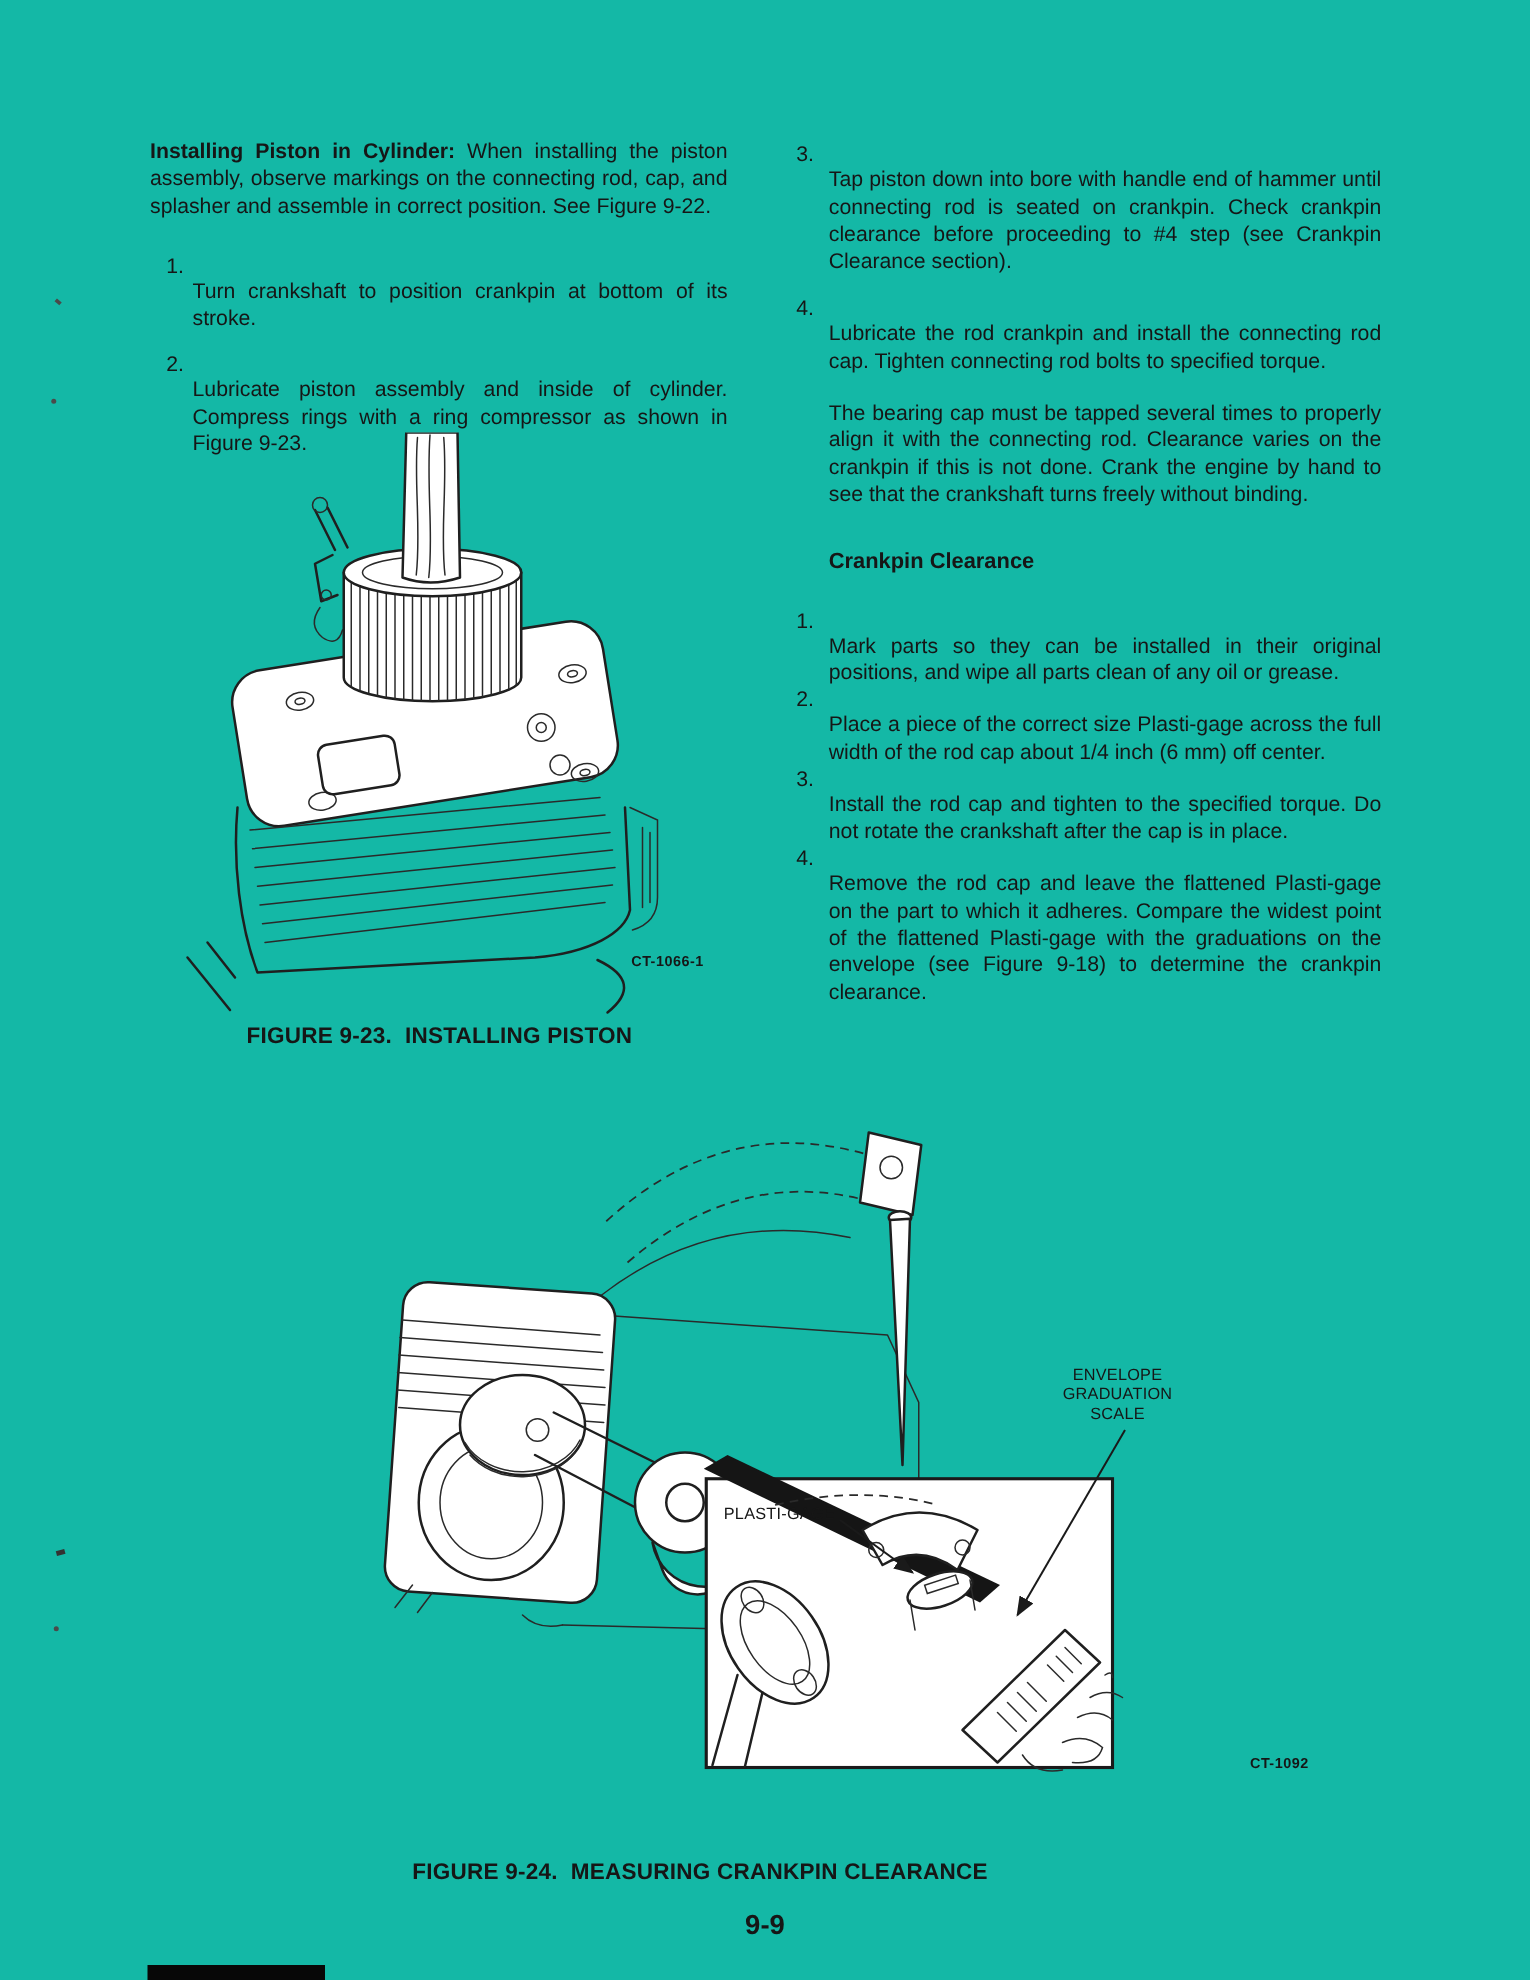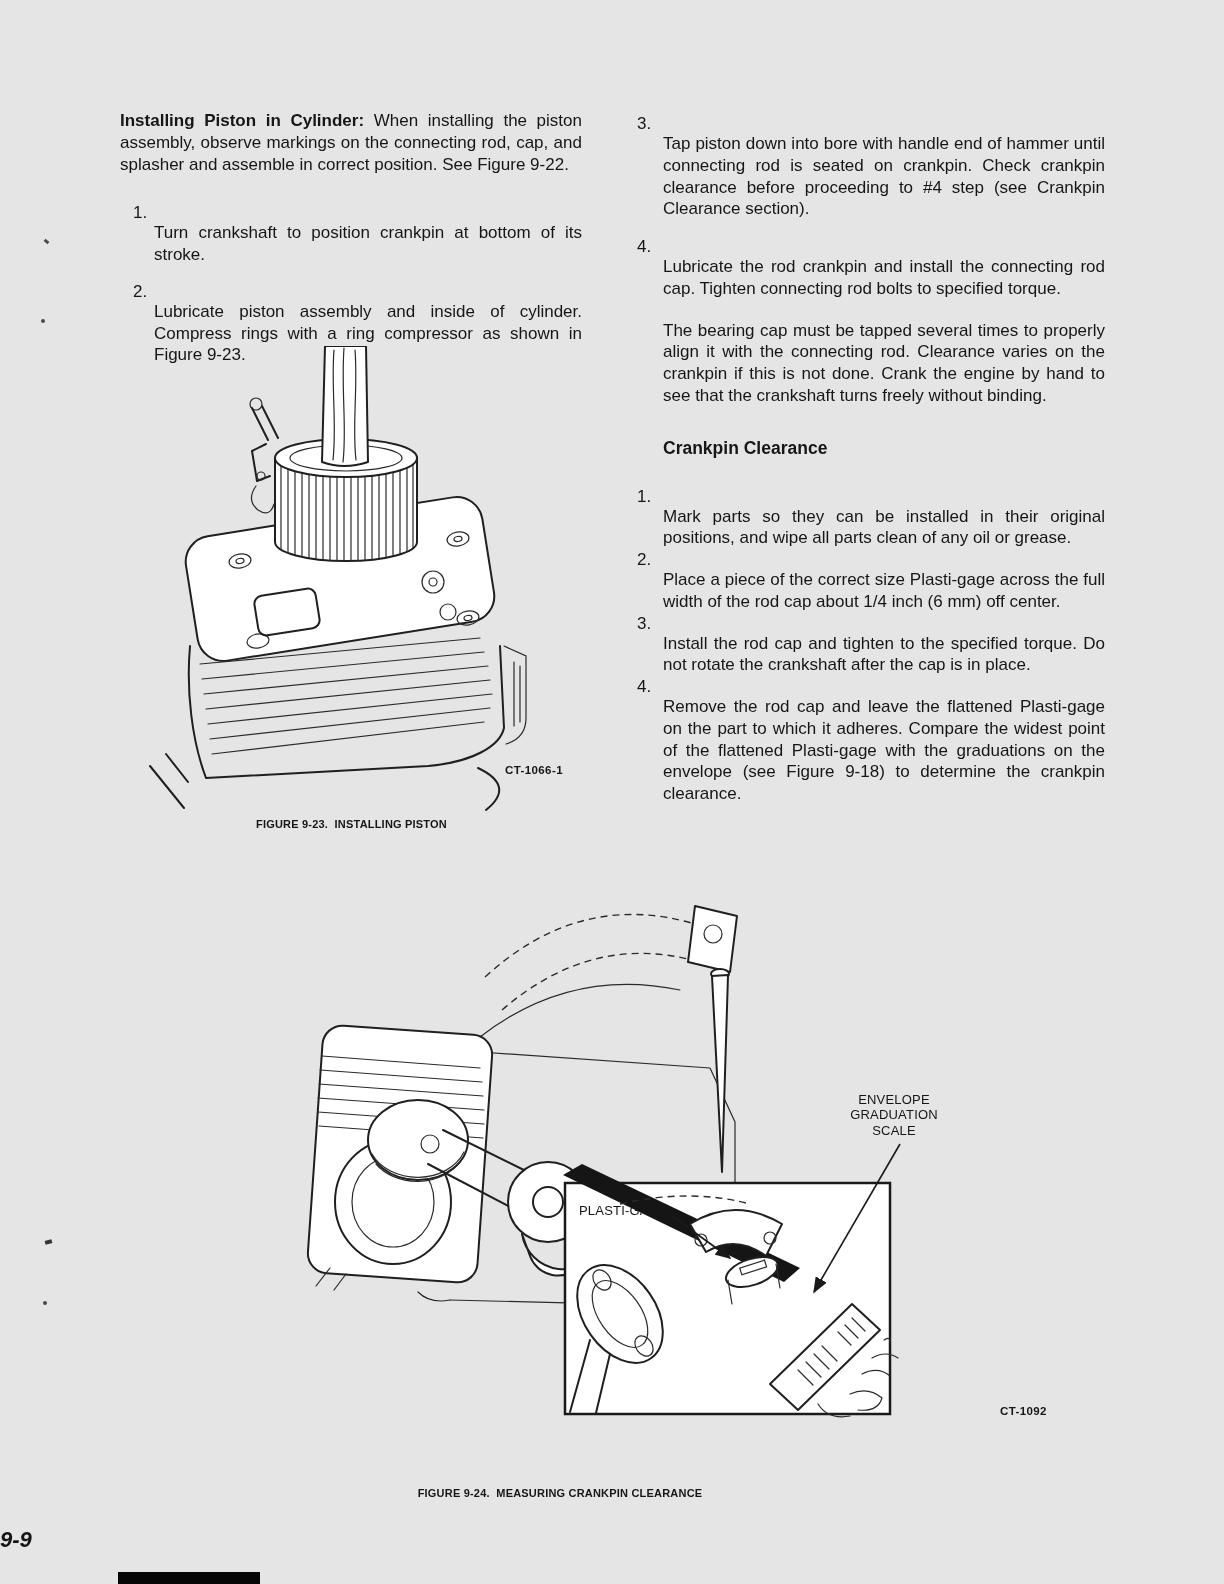--- a/index.html
+++ b/index.html
@@ -1,18 +1,18 @@
 <!DOCTYPE html>
 <html><head>
 <meta charset="utf-8">
 <style>
   * { margin:0; padding:0; box-sizing:border-box; }
   html,body { background:#ffffff; }
   .page {
-    position:relative; width:1224px; height:1584px; background:#e5e5e5;
+    position:relative; width:1224px; height:1584px; background:#14b8a6;
     font-family:"Liberation Sans", sans-serif; color:#161616; overflow:hidden;
   }
   .col { position:absolute; }
   .col-left  { left:120px; top:110px; width:462px; }
   .col-right { left:637px; top:113px; width:468px; }
 
   p.body { font-size:17px; line-height:1.28; text-align:justify; }
   .step { display:flex; font-size:17px; line-height:1.28; }
   .col-left .step { padding-left:13px; margin-top:15px; }
   .col-left .step.s1 { margin-top:27px; }
@@ -20,27 +20,27 @@
   .col-right .step { margin-top:0; }
   .col-right .step.s4 { margin-top:16px; }
   .col-right .step .num { flex:0 0 26px; }
   .step .txt { flex:1; text-align:justify;margin-top:20px; }
   .note { font-size:17px; line-height:1.28; text-align:justify; margin:20px 0 0 26px; }
   .h2 { font-size:17.5px; font-weight:bold; margin:31px 0 0 26px; }
   .cstep { margin-top:21px; }
   .cstep.c1 { margin-top:27px; }
 
   .fig-caption {
-    position:absolute; font-weight:bold; font-size:11px; letter-spacing:.2px;
+    position:absolute; font-weight:bold; font-size:18px; letter-spacing:.2px;
     text-align:center; white-space:pre;
   }
   .credit { position:absolute; font-size:11.5px; font-weight:bold; letter-spacing:.4px; }
   .small-label { position:absolute; font-size:13px; line-height:1.18; white-space:pre-line; letter-spacing:.2px; }
-  .page-number { position:absolute; left:0; top:1527px; width:1224px; 
-                 font-size:22px; font-weight:bold;font-style:italic; }
+  .page-number { position:absolute; left:0; top:1527px; width:1224px; text-align:center;
+                 font-size:22px; font-weight:bold; }
 
   .fig-svg { position:absolute; }
   .ln   { fill:none; stroke:#1f1f1f; stroke-width:2; stroke-linecap:round; stroke-linejoin:round; }
   .thin { fill:none; stroke:#2a2a2a; stroke-width:1.2; stroke-linecap:round; }
   .dash { fill:none; stroke:#2a2a2a; stroke-width:1.4; stroke-dasharray:7 5; }
   .arrow{ fill:none; stroke:#1a1a1a; stroke-width:1.6; }
   .box  { fill:#ffffff; stroke:#1a1a1a; stroke-width:2.5; }
   .f-white { fill:#ffffff; }
 
   .artifact { position:absolute; background:#4a4a4a; }

